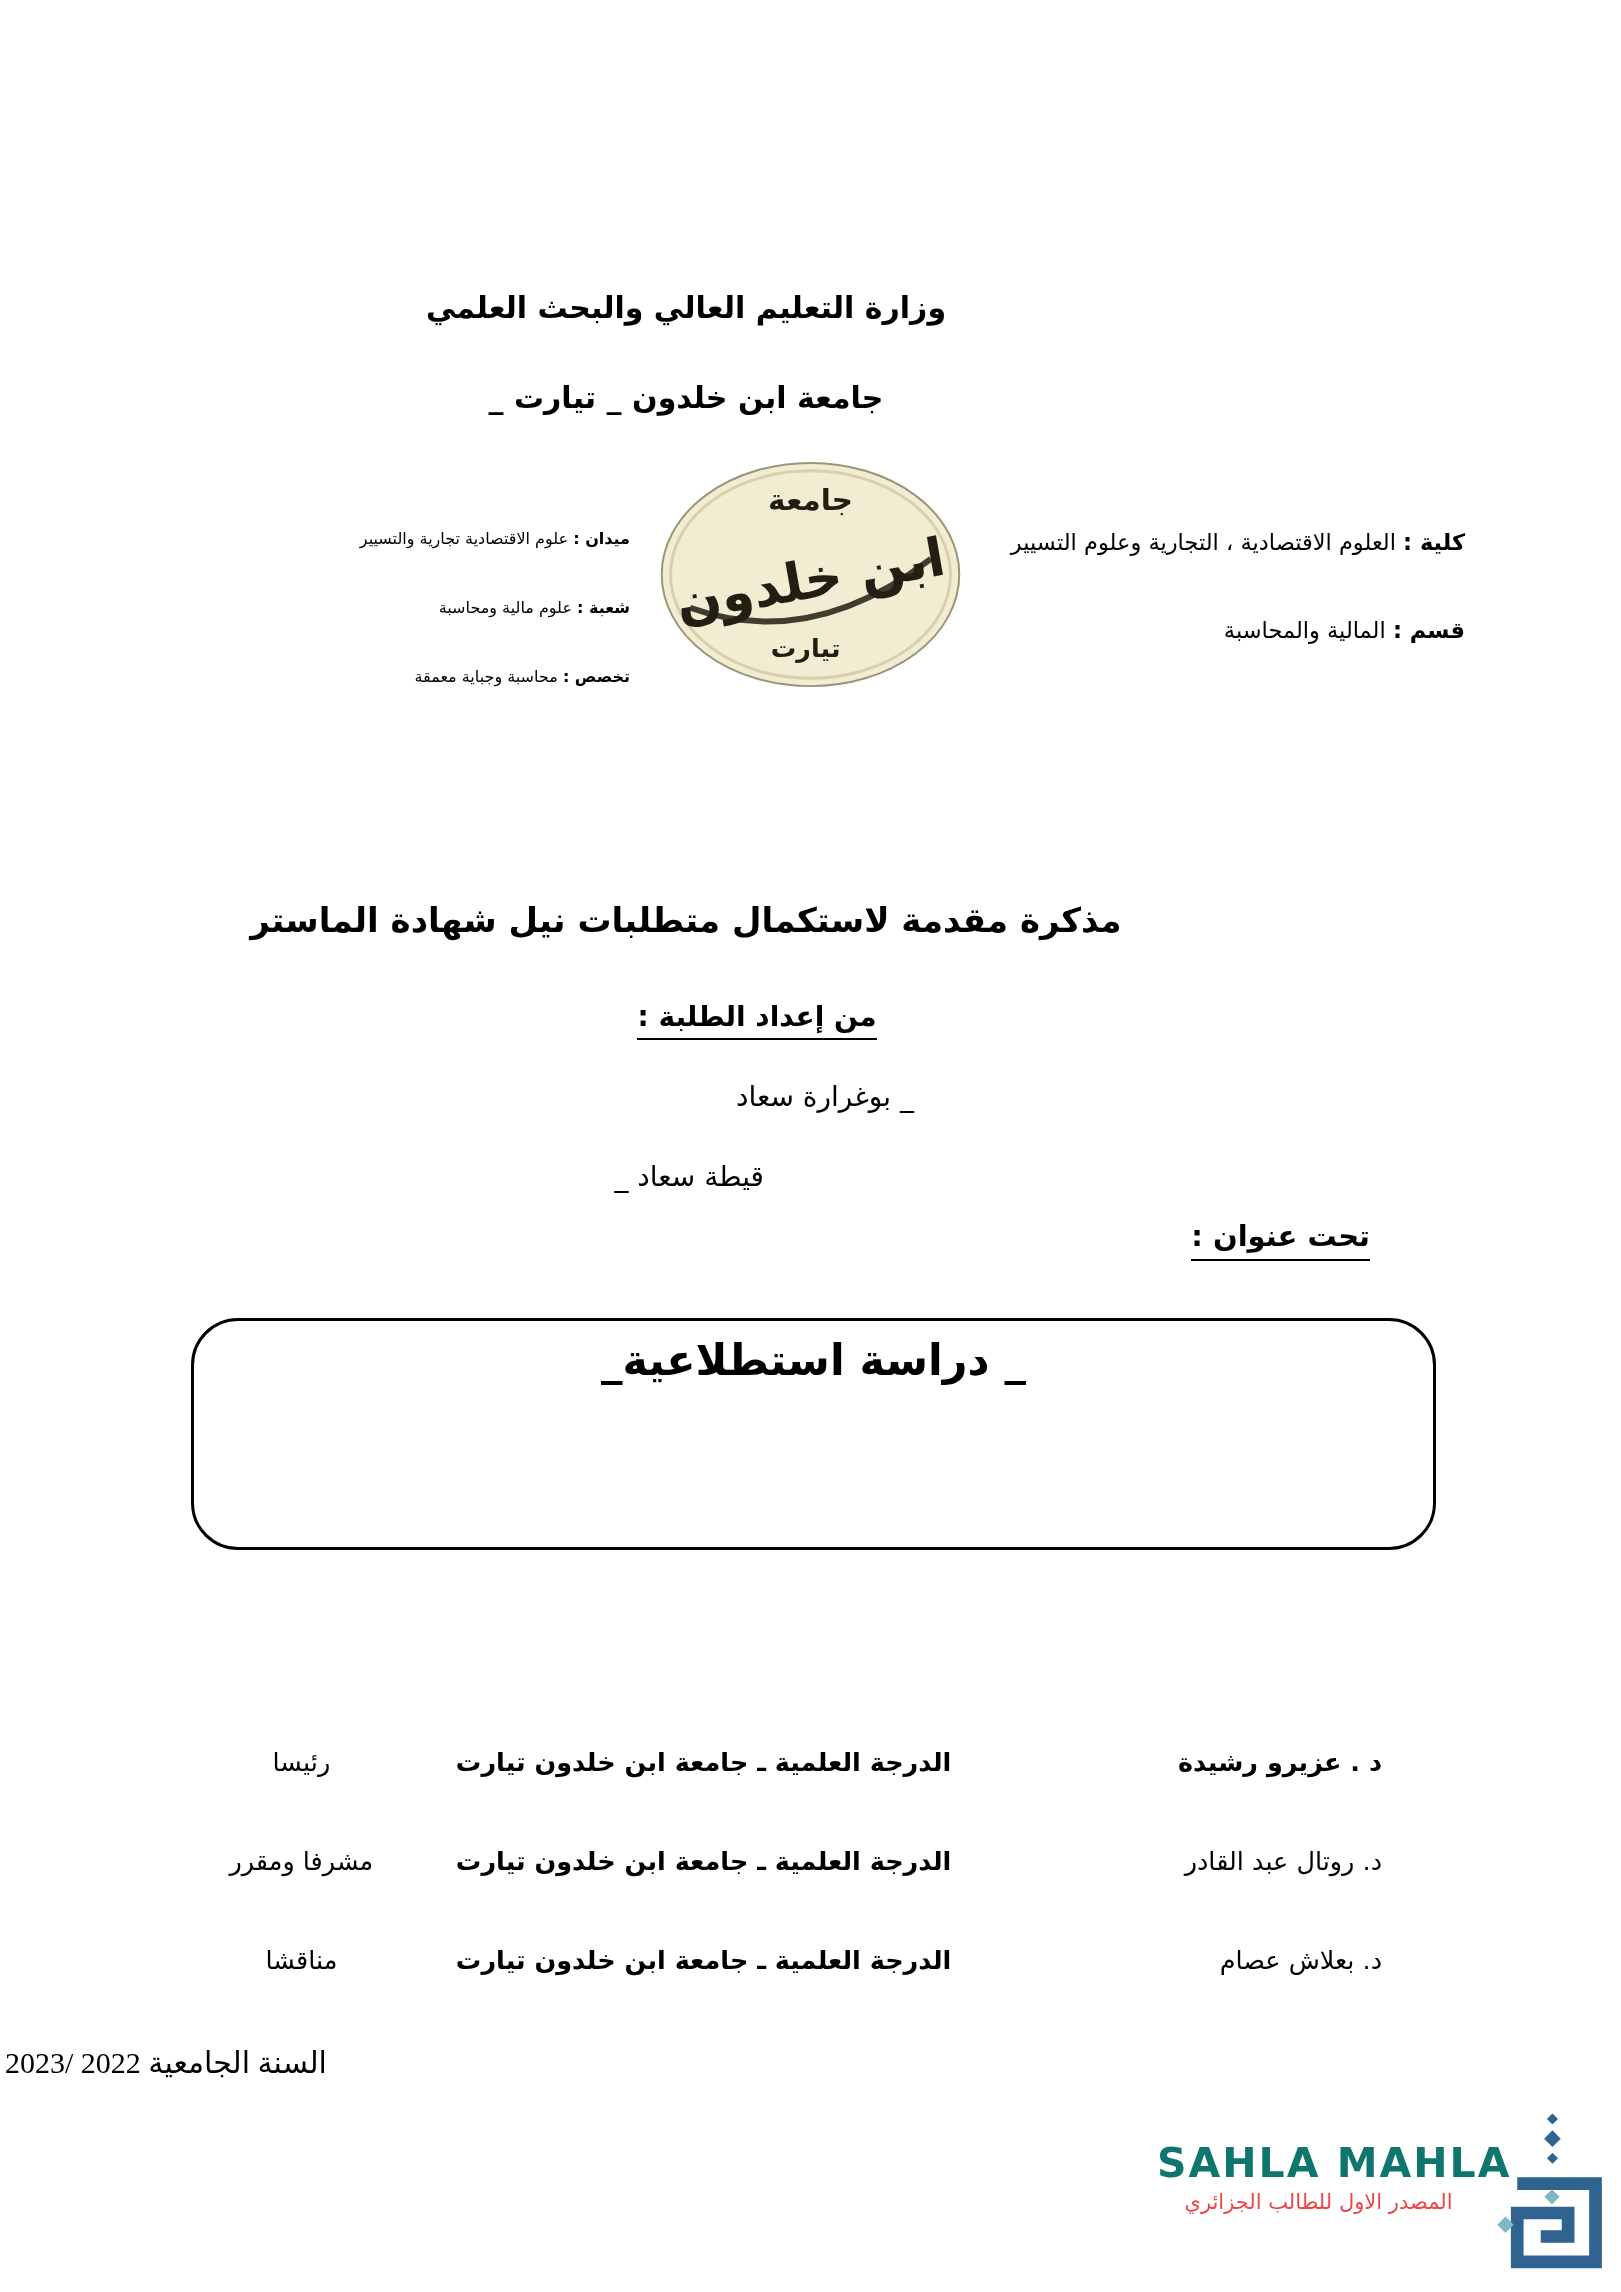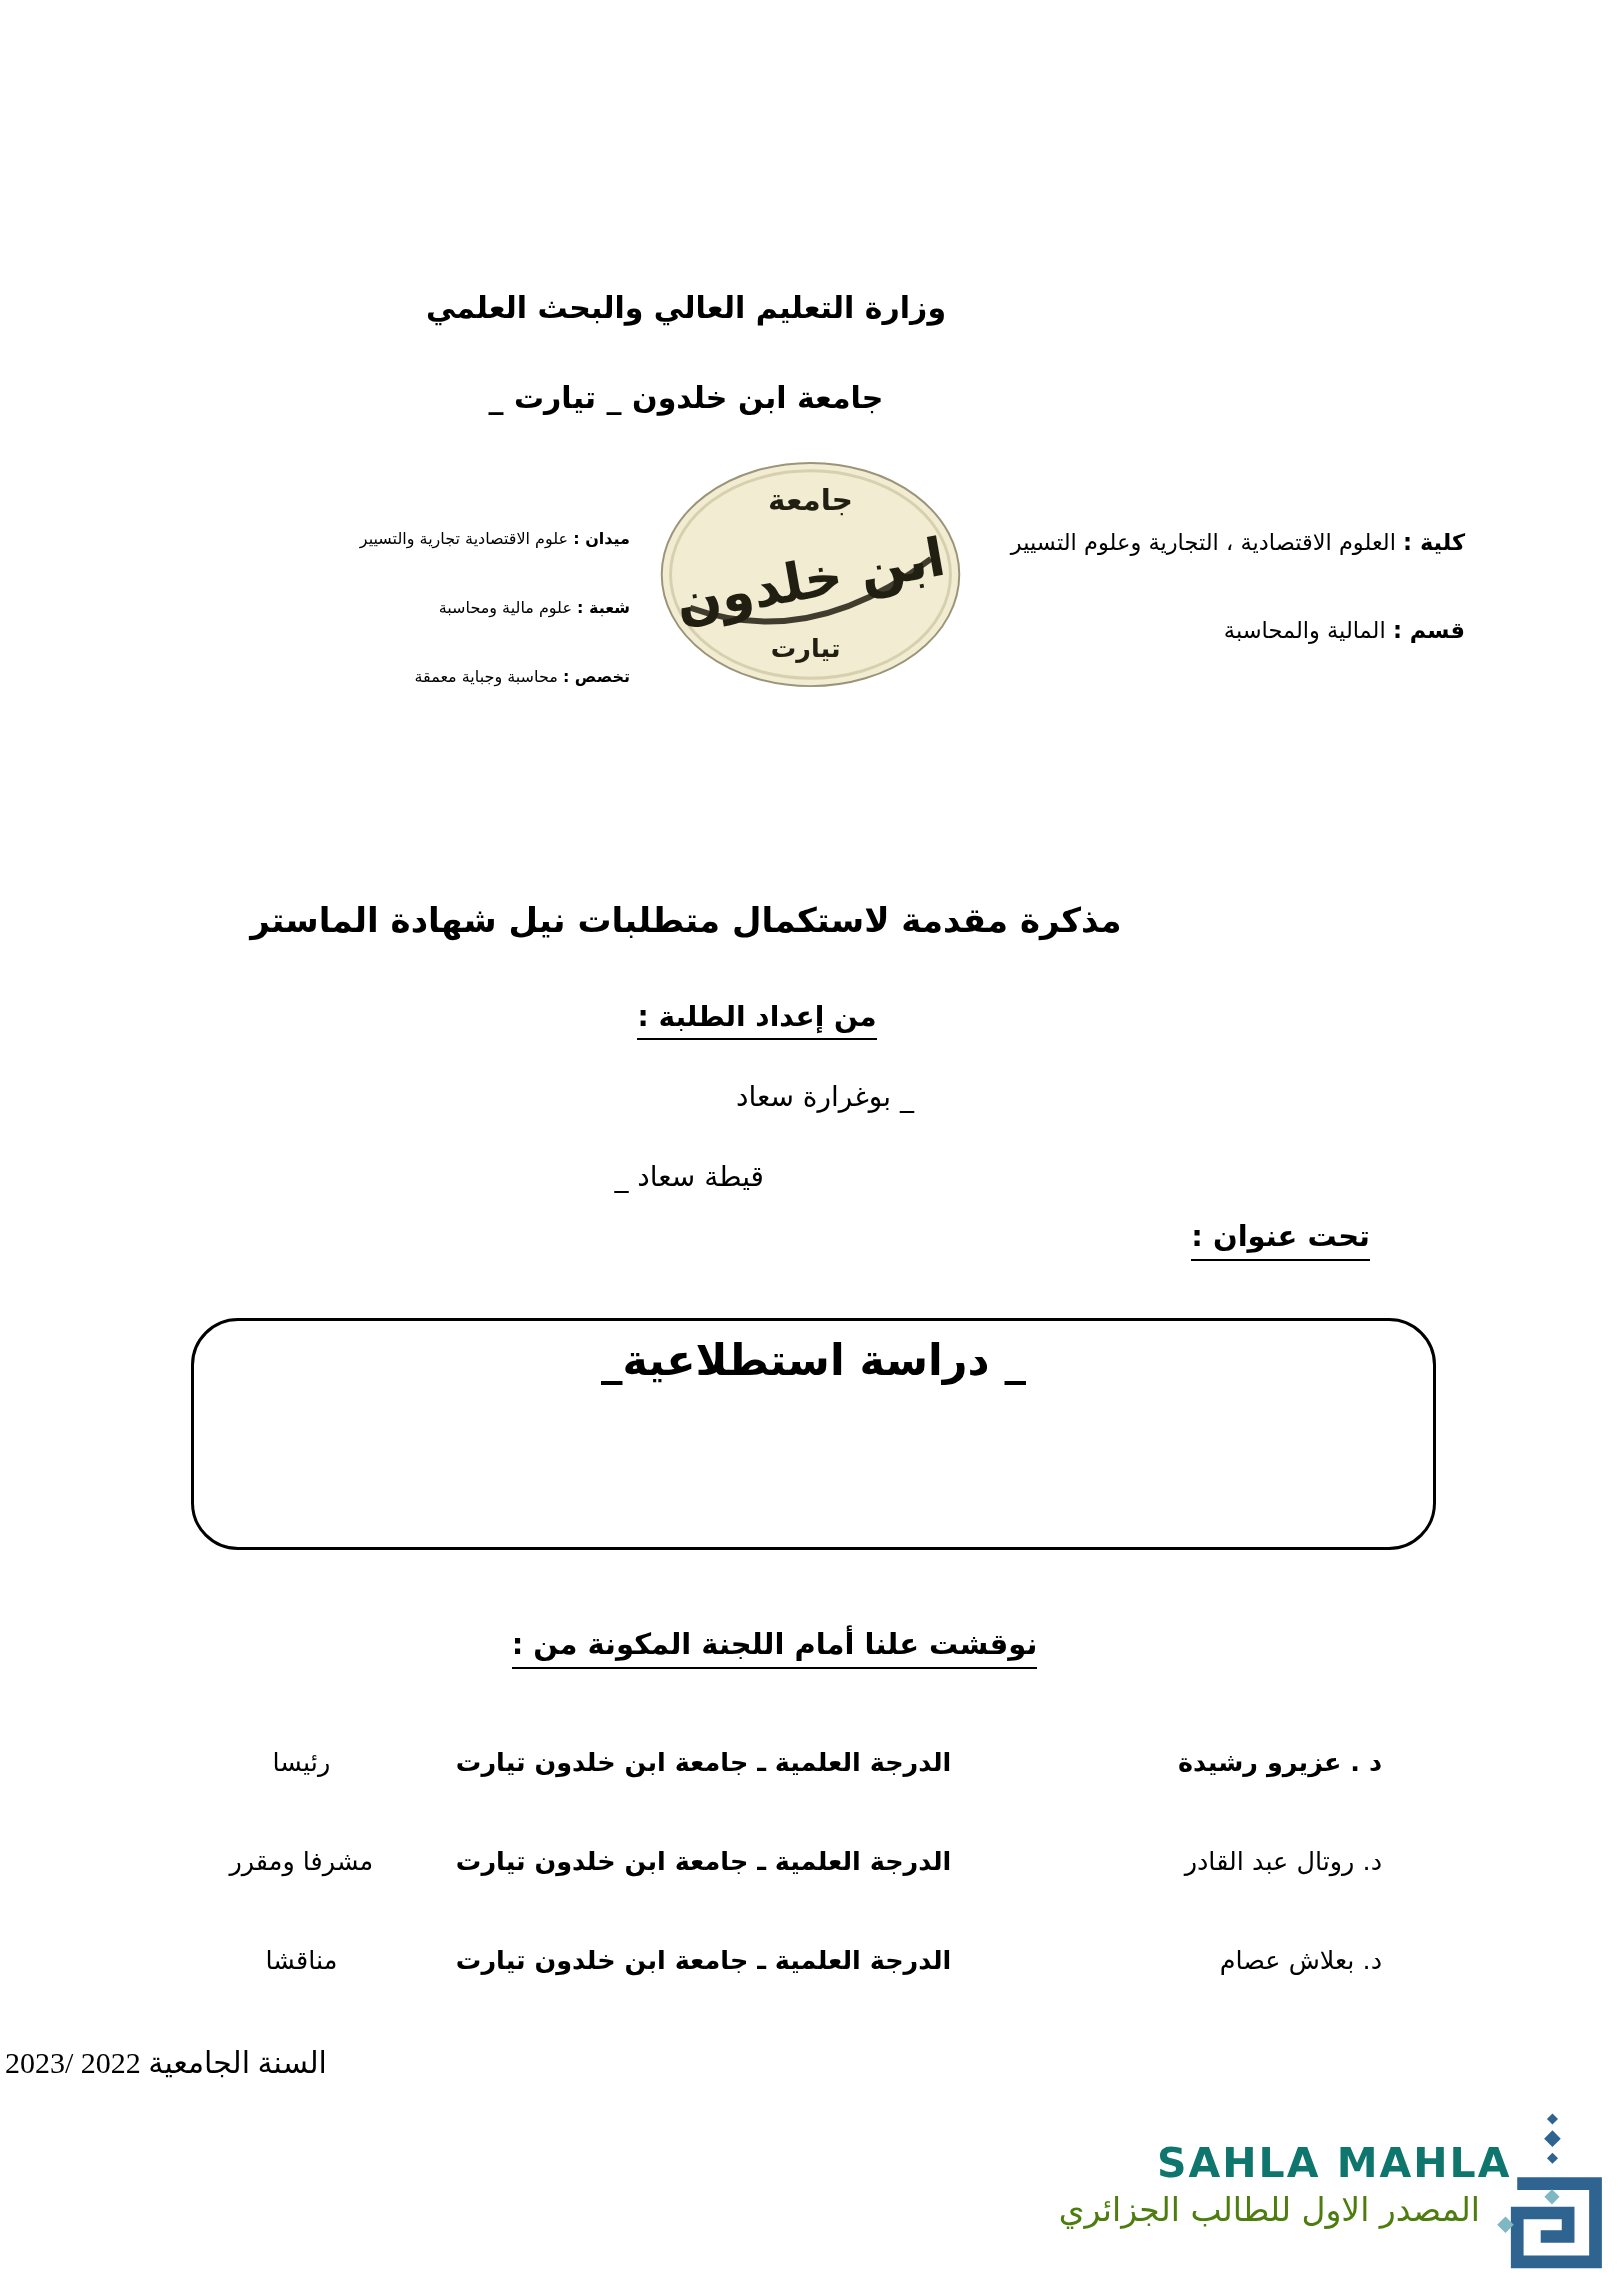--- a/index.html
+++ b/index.html
@@ -54,21 +54,21 @@
   .c-name{flex:0 0 31%;text-align:right;white-space:nowrap;}
   .c-degree{flex:0 0 44%;text-align:left;font-weight:bold;white-space:nowrap;}
   .c-role{flex:0 0 25%;text-align:center;white-space:nowrap;}
   .c-row-1 .c-name{font-weight:bold;}
   
   .year{position:absolute;top:2045px;left:5px;width:1549px;text-align:left;direction:rtl;
         font-size:30px;font-family:"Liberation Serif","DejaVu Sans",sans-serif;white-space:nowrap;}
   .brand-name{position:absolute;left:1157px;top:2139px;font-size:41px;font-weight:bold;
               letter-spacing:2px;color:#0f766e;white-space:nowrap;}
   .brand-tagline{position:absolute;left:1157px;top:2190px;width:323px;text-align:center;
-                 direction:rtl;font-size:33px;color:#4d7c0f;white-space:nowrap;}
+                 direction:rtl;font-size:21px;color:#ef4444;white-space:nowrap;}
   .brand-icon{position:absolute;left:1482px;top:2107px;}
 </style>
 </head>
 <body>
 
 <div class="page">
 
   <div class="hdr hdr2">وزارة التعليم العالي والبحث العلمي</div>
   <div class="hdr hdr3">جامعة ابن خلدون _ تيارت _</div>
 
@@ -114,23 +114,20 @@
   <div class="student student2">قيطة سعاد _</div>
 
   <div class="under-title">
     <span>تحت عنوان :</span>
   </div>
 
   <div class="title-box">
     <div class="title-line2">_ دراسة استطلاعية_</div>
   </div>
 
-  <div class="committee-heading">
-    <span>نوقشت علنا أمام اللجنة المكونة من :</span>
-  </div>
 
   <div class="committee">
     <div class="c-row c-row-1">
       <div class="c-name">د . عزيرو رشيدة</div>
       <div class="c-degree">الدرجة العلمية ـ جامعة ابن خلدون تيارت</div>
       <div class="c-role">رئيسا</div>
     </div>
     <div class="c-row c-row-2">
       <div class="c-name">د. روتال عبد القادر</div>
       <div class="c-degree">الدرجة العلمية ـ جامعة ابن خلدون تيارت</div>

